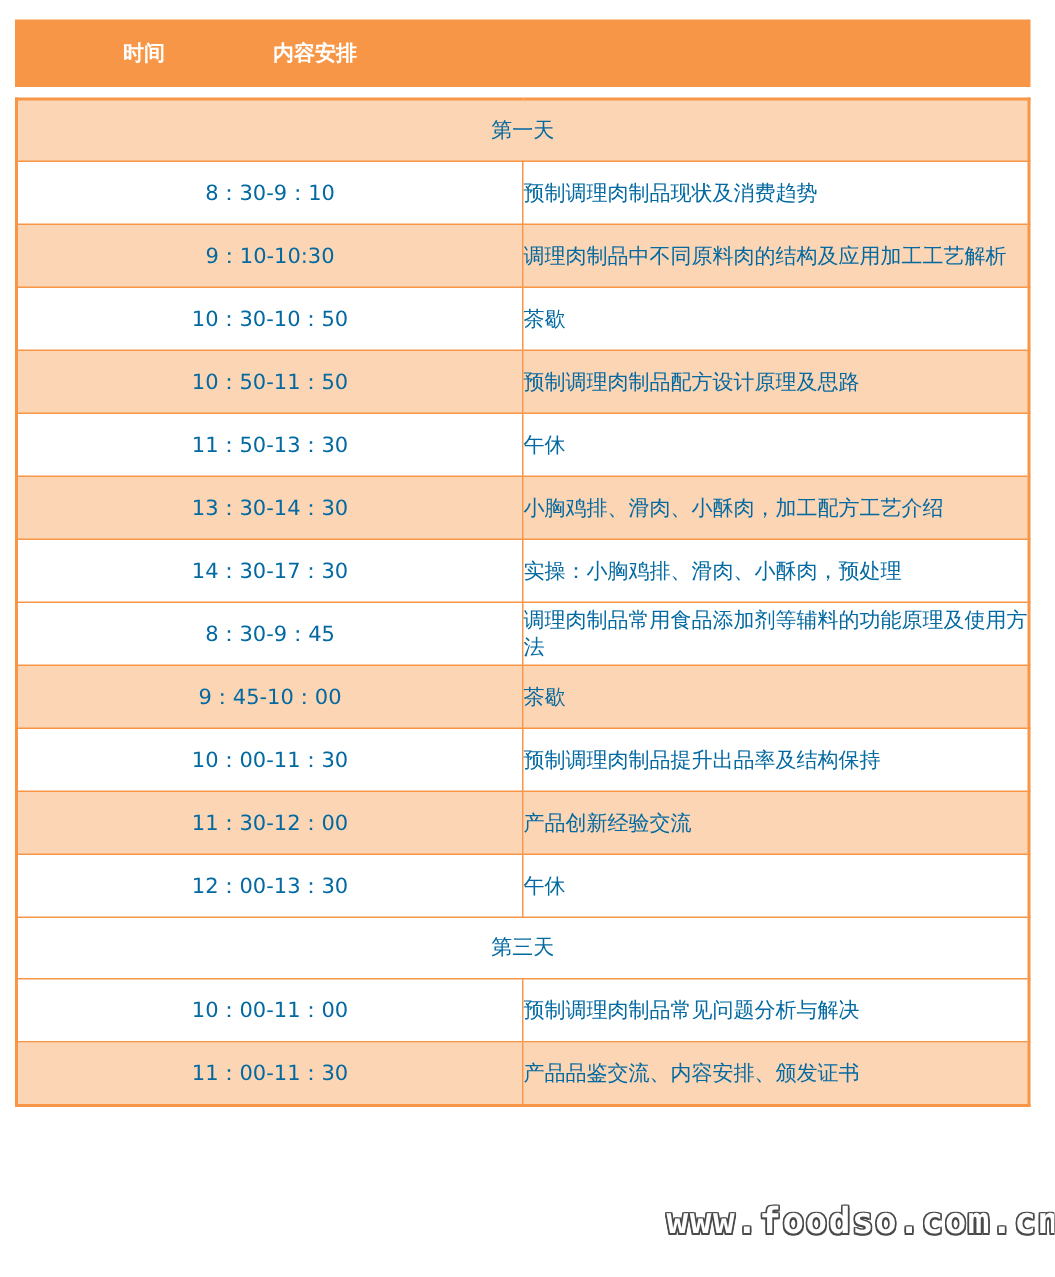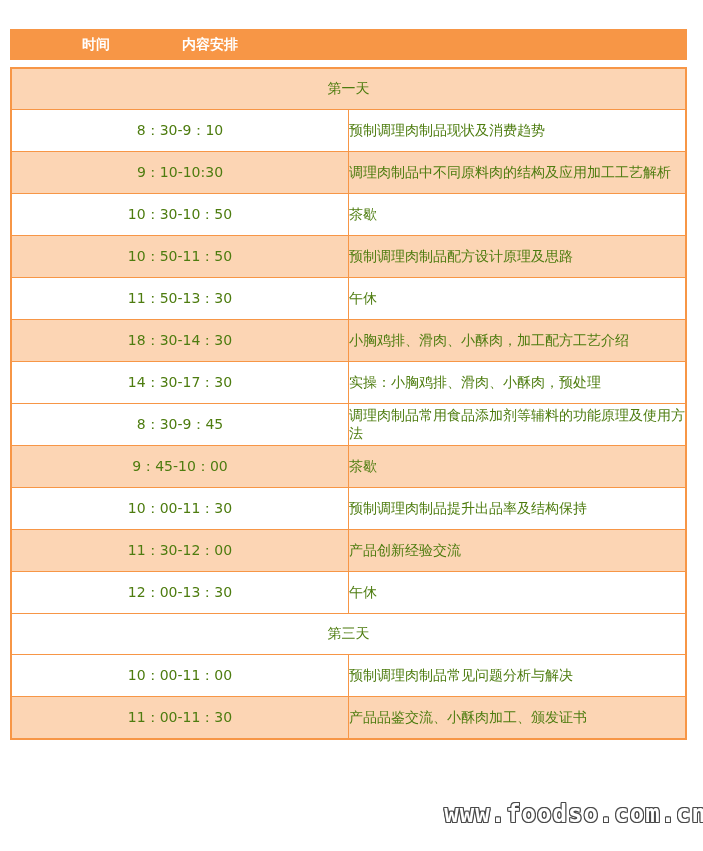--- a/index.html
+++ b/index.html
@@ -17,45 +17,44 @@
   }
   .table-wrap {
     position: absolute;
     left: 10px;
     top: 13px;
     width: 677px;
   }
   .header-bar {
     display: flex;
     align-items: center;
-    height: 31px;
+    height: 45px;
     background: #F79646;
     color: #ffffff;
     font-weight: bold;
     font-size: 14px;
     margin-bottom: 7px;
-    margin-top: 16px;
   }
   .header-bar .col-time {
     width: 172px;
     text-align: center;
   }
   .header-bar .col-content {
     flex: 1;
   }
   table.schedule {
     border-collapse: collapse;
     width: 100%;
     table-layout: fixed;
     border: 2px solid #F79646;
   }
   table.schedule td {
     border: 1px solid #F79646;
     font-size: 14px;
-    color: #4d7c0f;
+    color: #0369a1;
     padding: 0;
   }
   td.t {
     width: 171px;
     text-align: center;
     height: 41px;
   }
   td.c {
     text-align: left;
     padding-left: 13px;
@@ -115,21 +114,21 @@
         </tr>
         <tr class="alt">
           <td class="t">10：50-11：50</td>
           <td class="c">预制调理肉制品配方设计原理及思路</td>
         </tr>
         <tr class="plain">
           <td class="t">11：50-13：30</td>
           <td class="c">午休</td>
         </tr>
         <tr class="alt">
-          <td class="t">18：30-14：30</td>
+          <td class="t">13：30-14：30</td>
           <td class="c">小胸鸡排、滑肉、小酥肉，加工配方工艺介绍</td>
         </tr>
         <tr class="plain">
           <td class="t">14：30-17：30</td>
           <td class="c">实操：小胸鸡排、滑肉、小酥肉，预处理</td>
         </tr>
         <tr class="plain">
           <td class="t">8：30-9：45</td>
           <td class="c">调理肉制品常用食品添加剂等辅料的功能原理及使用方法</td>
         </tr>
@@ -151,20 +150,20 @@
         </tr>
         <tr class="sec plain">
           <td colspan="2">第三天</td>
         </tr>
         <tr class="plain">
           <td class="t">10：00-11：00</td>
           <td class="c">预制调理肉制品常见问题分析与解决</td>
         </tr>
         <tr class="alt">
           <td class="t">11：00-11：30</td>
-          <td class="c">产品品鉴交流、小酥肉加工、颁发证书</td>
+          <td class="c">产品品鉴交流、内容安排、颁发证书</td>
         </tr>
       </tbody>
     </table>
   </div>
 
   <div class="watermark">www.foodso.com.cn</div>
 </div>
 
 </body></html>

